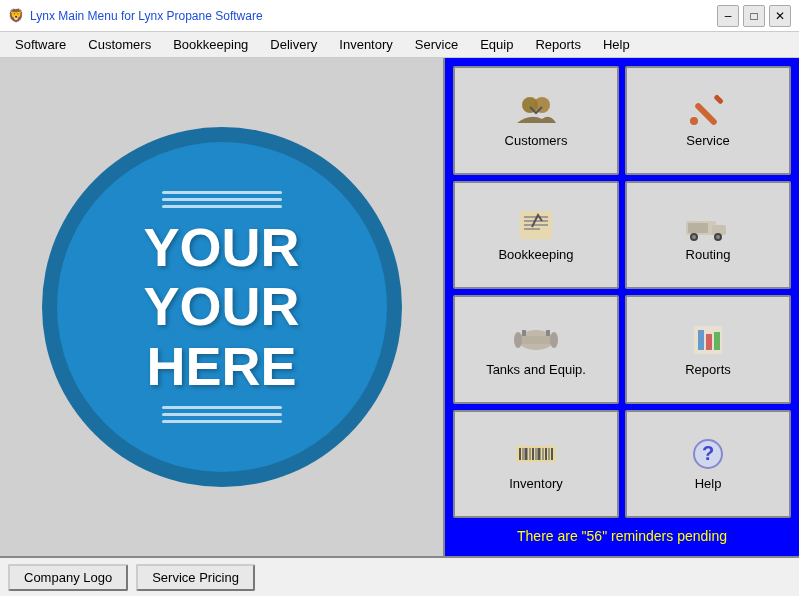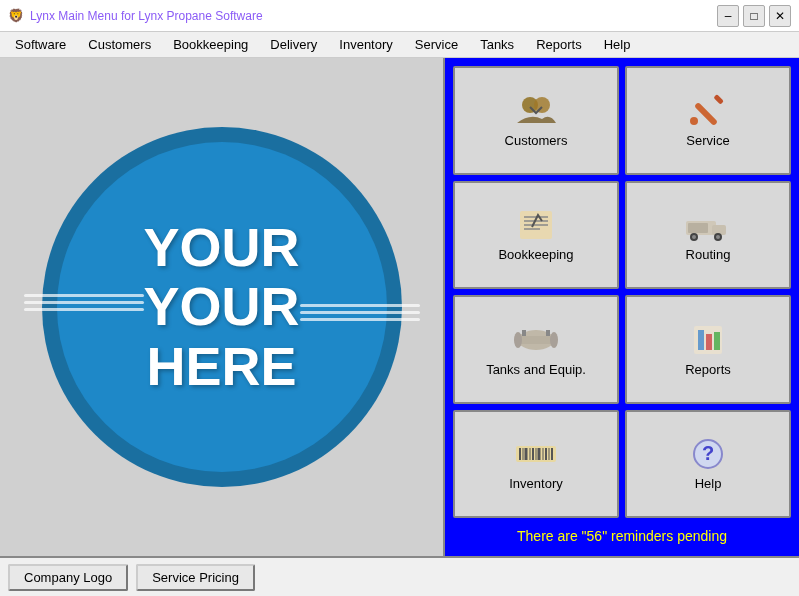--- a/index.html
+++ b/index.html
@@ -26,21 +26,21 @@
       display: flex;
       align-items: center;
       gap: 6px;
     }
     .title-bar-icon {
       width: 16px;
       height: 16px;
     }
     .title-bar-title {
       font-size: 12px;
-      color: #8b5cf6;
+      color: #1d4ed8;
     }
     .title-bar-controls {
       display: flex;
       gap: 4px;
     }
     .title-btn {
       width: 22px;
       height: 22px;
       border: 1px solid #aaa;
       background: #e8e8e8;
@@ -100,21 +100,21 @@
       align-items: center;
       justify-content: center;
       position: relative;
     }
     .logo-circle-inner {
       width: 330px;
       height: 330px;
       border-radius: 50%;
       background: #1e88c8;
       display: flex;
-      flex-direction: row;
+      flex-direction: column;
       align-items: center;
       justify-content: center;
       gap: 0;
     }
     .logo-lines-top {
       display: flex;
       flex-direction: column;
       gap: 4px;
       margin-bottom: 10px;
     }
@@ -218,21 +218,21 @@
   </div>
 </div>
 
 <div class="menu-bar">
   <span class="menu-item">Software</span>
   <span class="menu-item">Customers</span>
   <span class="menu-item">Bookkeeping</span>
   <span class="menu-item">Delivery</span>
   <span class="menu-item">Inventory</span>
   <span class="menu-item">Service</span>
-  <span class="menu-item">Tanks</span>
+  <span class="menu-item">Equip</span>
   <span class="menu-item">Reports</span>
   <span class="menu-item">Help</span>
 </div>
 
 <div class="main-content">
 
   <div class="left-panel">
     <div class="logo-area">
       <div class="logo-circle-outer">
         <div class="logo-circle-inner">

